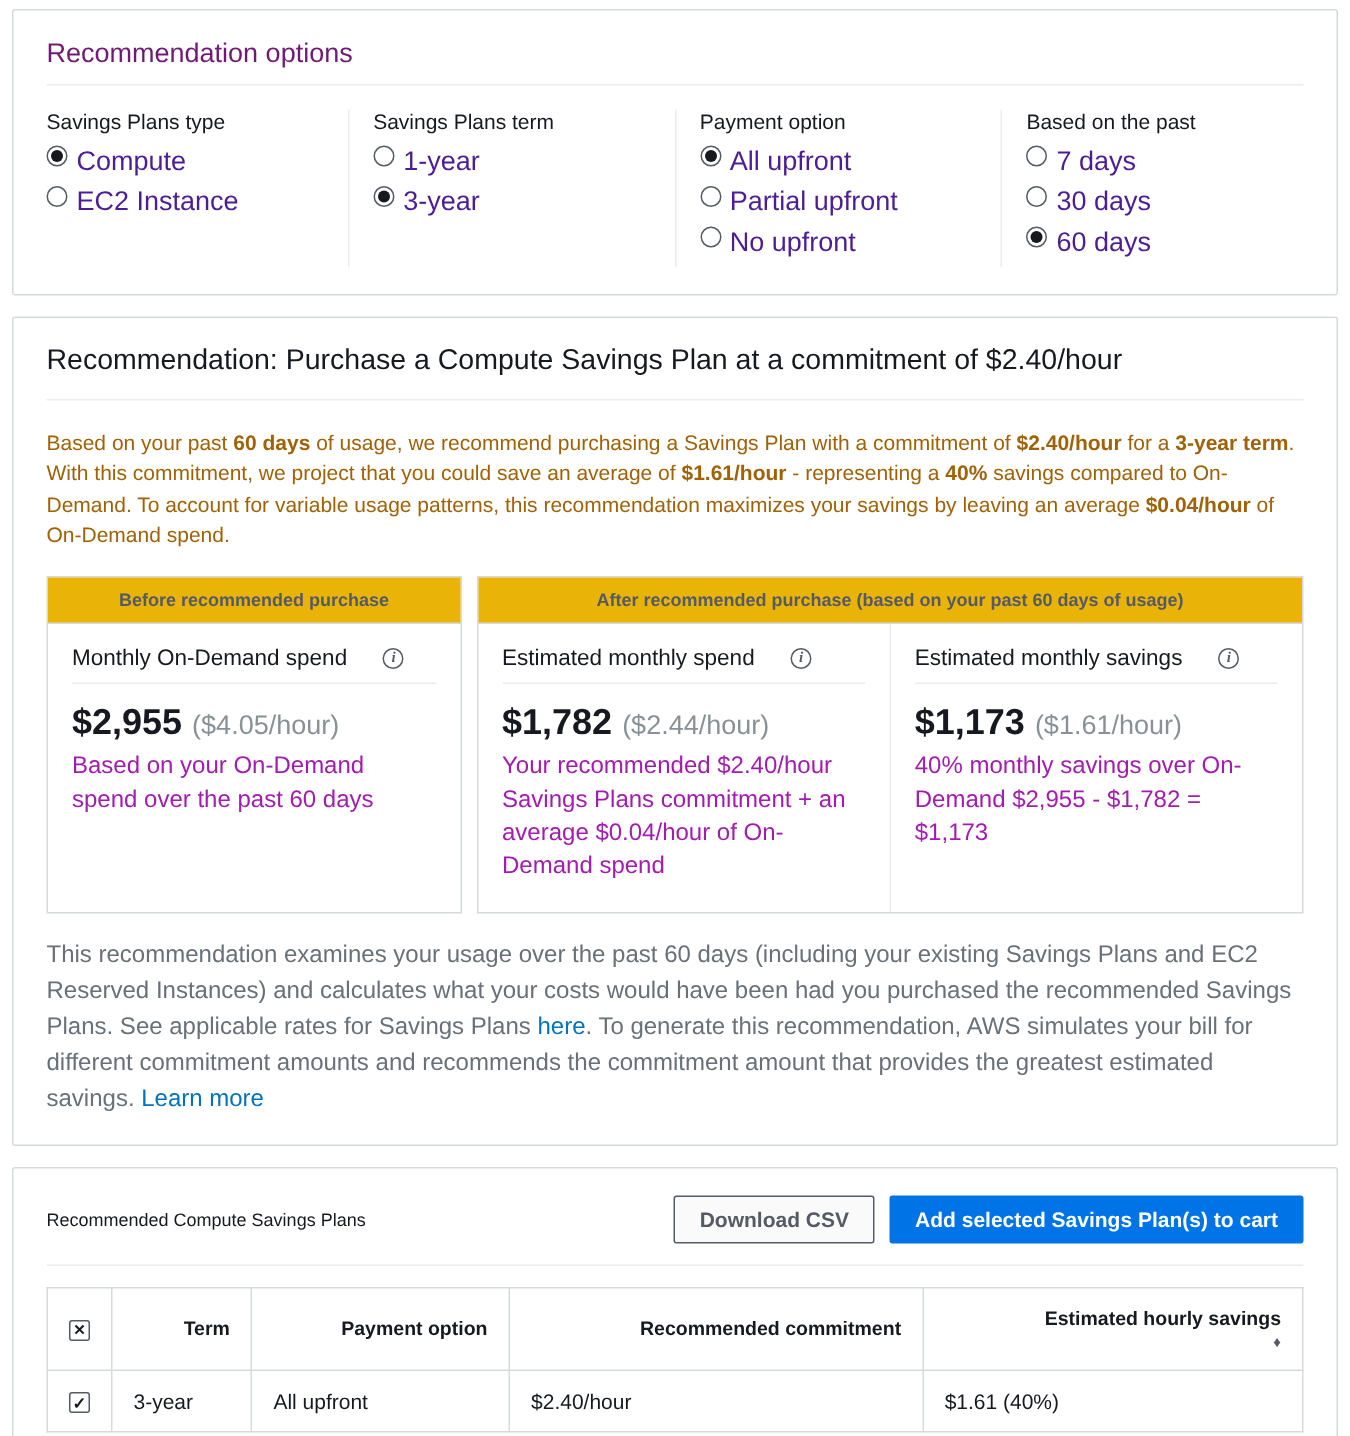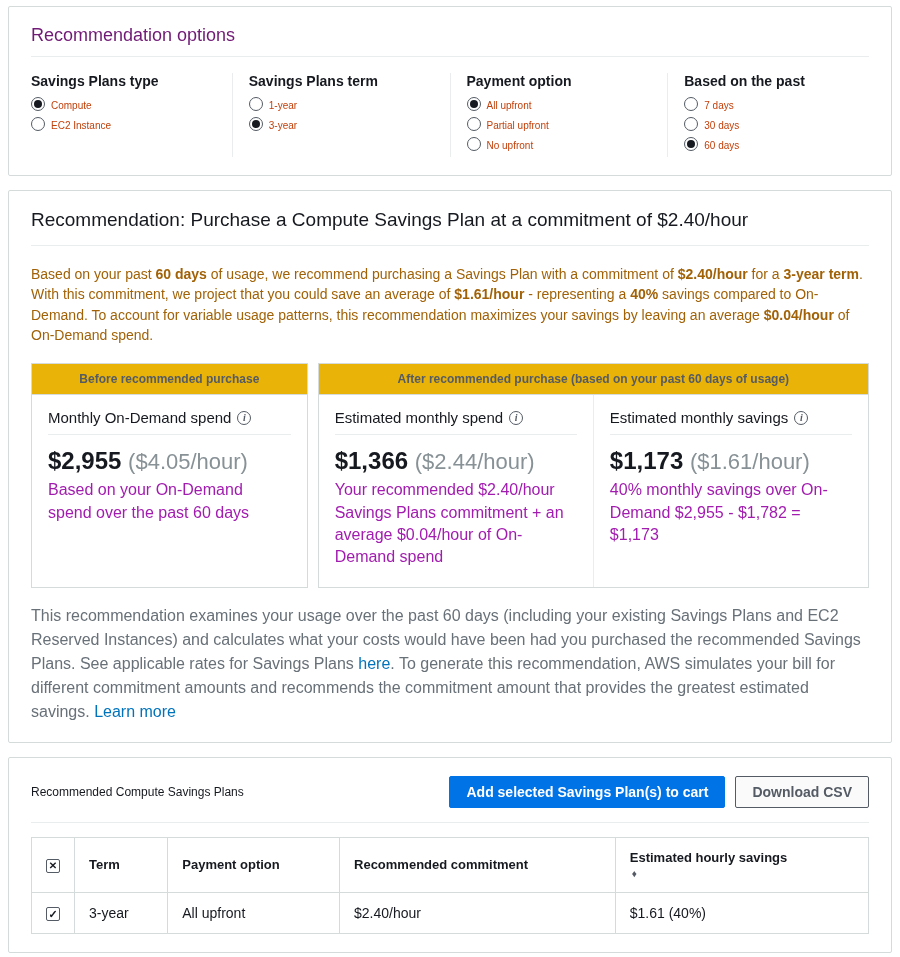--- a/index.html
+++ b/index.html
@@ -37,32 +37,32 @@
     gap: 0;
   }
   .option-col {
     flex: 1;
     padding: 0 16px;
     border-right: 1px solid #eaeded;
   }
   .option-col:first-child { padding-left: 0; }
   .option-col:last-child { border-right: none; padding-right: 0; }
   .col-title {
-    font-weight: 700;
+    font-weight: 400;
     font-size: 14px;
     margin-bottom: 8px;
     color: #16191f;
   }
   .radio-row {
     display: flex;
-    align-items: flex-end;
+    align-items: flex-start;
     gap: 6px;
-    font-size: 10px;
+    font-size: 18px;
     margin-bottom: 6px;
-    color: #c2410c;
+    color: #4c1d95;
     cursor: pointer;
   }
   .radio {
     width: 14px; height: 14px;
     border: 1px solid #545b64;
     border-radius: 50%;
     display: inline-flex;
     align-items: center;
     justify-content: center;
     flex-shrink: 0;
@@ -127,21 +127,21 @@
   }
   .metric-label {
     font-size: 15px;
     font-weight: 400;
     color: #16191f;
     padding-bottom: 8px;
     border-bottom: 1px solid #eaeded;
     margin-bottom: 12px;
     display: flex;
     align-items: center;
-    gap: 6px;
+    gap: 24px;
   }
   .info-icon {
     width: 14px; height: 14px;
     border: 1.5px solid #545b64;
     border-radius: 50%;
     display: inline-flex;
     align-items: center;
     justify-content: center;
     font-size: 10px;
     font-weight: 700;
@@ -149,21 +149,21 @@
     font-style: italic;
     color: #545b64;
   }
   .metric-val {
     font-size: 24px;
     font-weight: 700;
     color: #16191f;
     margin-bottom: 4px;
   }
   .metric-val .rate {
-    font-size: 22px;
+    font-size: 18px;
     font-weight: 400;
     color: #879196;
   }
   .metric-sub {
     font-size: 16px;
     color: #a21caf;
     line-height: 1.4;
   }
   .footnote {
     font-size: 16px;
@@ -210,20 +210,21 @@
     border: 1px solid #d5dbdb;
     padding: 12px 14px;
     text-align: left;
     vertical-align: middle;
   }
   table.data th {
     font-weight: 700;
     font-size: 13px;
     color: #16191f;
     background: #fff;
+    text-align: right;
   }
   .checkbox-cell { width: 36px; text-align: center; }
   .checkbox {
     width: 14px; height: 14px;
     border: 1px solid #545b64;
     display: inline-flex;
     align-items: center;
     justify-content: center;
     border-radius: 2px;
     cursor: pointer;
@@ -324,21 +325,21 @@
       </div>
       <div class="card-col after">
         <div class="card-head">After recommended purchase (based on your past 60 days of usage)</div>
         <div class="card-body-row">
           <div class="sub-card">
             <div class="metric-label">
               <span>Estimated monthly spend</span>
               <span class="info-icon">i</span>
             </div>
             <div class="metric-val">
-              <span>$1,366</span> <span class="rate">($2.44/hour)</span>
+              <span>$1,782</span> <span class="rate">($2.44/hour)</span>
             </div>
             <div class="metric-sub">Your recommended $2.40/hour Savings Plans commitment + an average $0.04/hour of On-Demand spend</div>
           </div>
           <div class="sub-card">
             <div class="metric-label">
               <span>Estimated monthly savings</span>
               <span class="info-icon">i</span>
             </div>
             <div class="metric-val">
               <span>$1,173</span> <span class="rate">($1.61/hour)</span>
@@ -351,22 +352,22 @@
 
     <div class="footnote">
       <span>This recommendation examines your usage over the past 60 days (including your existing Savings Plans and EC2 Reserved Instances) and calculates what your costs would have been had you purchased the recommended Savings Plans. See applicable rates for Savings Plans </span><a>here</a><span>. To generate this recommendation, AWS simulates your bill for different commitment amounts and recommends the commitment amount that provides the greatest estimated savings. </span><a>Learn more</a>
     </div>
   </div>
 
   <div class="panel">
     <div class="table-header">
       <div class="table-title">Recommended Compute Savings Plans</div>
       <div class="btn-row">
+        <button class="btn">Download CSV</button>
         <button class="btn btn-primary">Add selected Savings Plan(s) to cart</button>
-        <button class="btn">Download CSV</button>
       </div>
     </div>
     <table class="data">
       <thead>
         <tr>
           <th class="checkbox-cell"><span class="checkbox close"></span></th>
           <th>Term</th>
           <th>Payment option</th>
           <th>Recommended commitment</th>
           <th><span>Estimated hourly savings</span><br><span class="sort-icon">♦</span></th>

